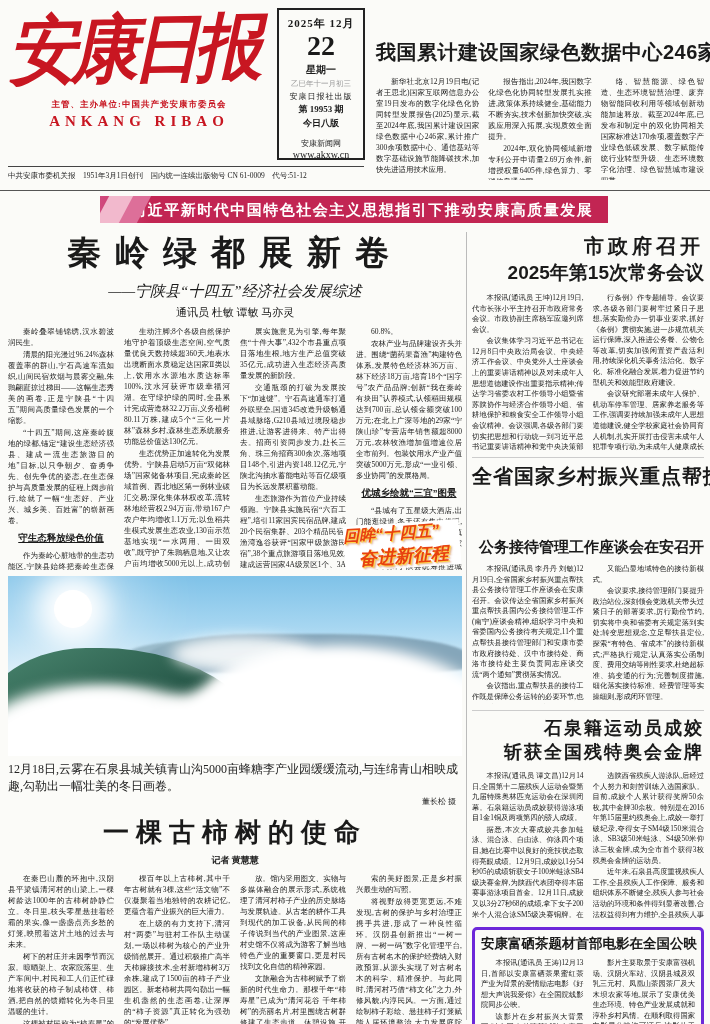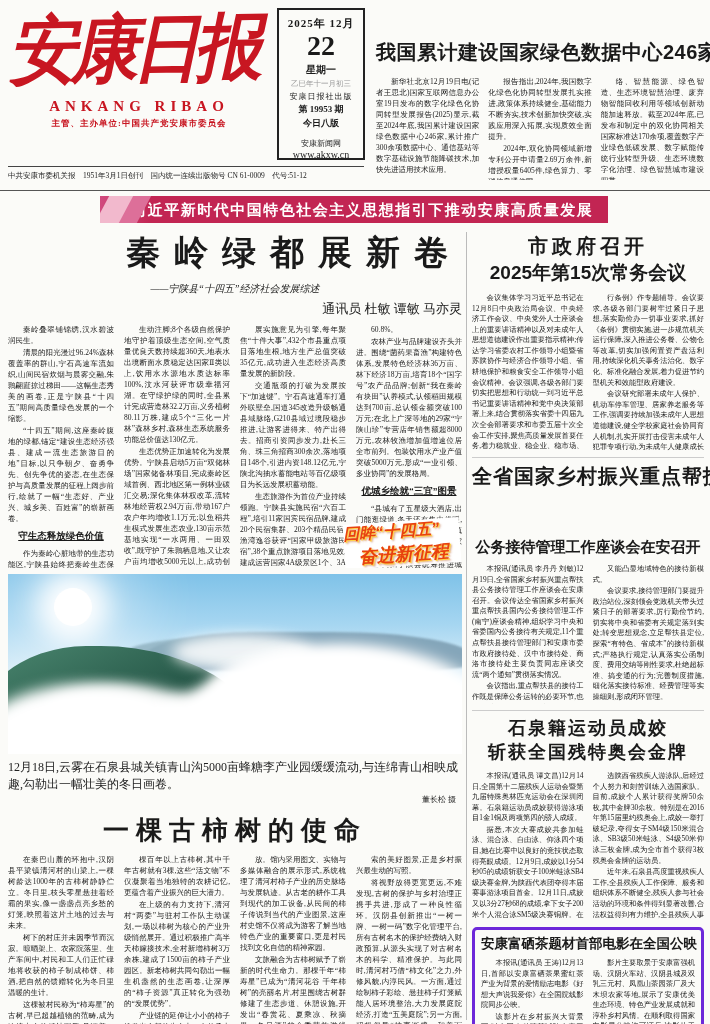--- a/index.html
+++ b/index.html
@@ -36,23 +36,23 @@
           color:#fff;font-weight:bold;font-size:15px;letter-spacing:1.5px;text-align:center;line-height:27px;overflow:hidden;white-space:nowrap;}
   .banner-deco1{position:absolute;left:2px;top:0;width:26px;height:27px;background:#f2b9cd;transform:skewX(-28deg);}
   .banner-deco2{position:absolute;left:26px;top:0;width:18px;height:27px;background:#dd6f99;transform:skewX(-28deg);}
 
   
   #left-region{position:absolute;left:8px;top:228px;width:454px;height:796px;}
   #right-region{position:absolute;left:472px;top:228px;width:232px;height:796px;}
   #vrule{position:absolute;left:466px;top:232px;height:788px;border-left:1px solid #bbb;}
 
   
-  #lead-headline{margin-top:2px;text-align:right;font-size:34px;font-weight:bold;letter-spacing:14px;white-space:nowrap;}
-  #lead-subtitle{margin-top:6px;text-align:center;font-size:10px;font-style:italic;}
-  #lead-byline{margin-top:4px;text-align:right;font-size:13px;}
+  #lead-headline{margin-top:2px;text-align:center;font-size:34px;font-weight:bold;letter-spacing:14px;white-space:nowrap;}
+  #lead-subtitle{margin-top:6px;text-align:center;font-size:15px;font-style:italic;}
+  #lead-byline{margin-top:4px;text-align:center;font-size:11px;}
   .cols4{display:flex;gap:10px;margin-top:6px;position:relative;}
   #lead-cols{height:244px;overflow:hidden;}
   .cols4 .col{flex:1;overflow:hidden;}
   .para{font-size:7.5px;line-height:1.47;text-align:justify;text-indent:2em;margin:0 0 1px 0;}
   .subhead{text-align:center;font-weight:bold;font-size:9.5px;margin:6px 0 5px 0;text-decoration:underline;}
   .blk > :empty{display:none;}
   #badge{position:absolute;right:2px;bottom:2px;width:116px;transform:rotate(-4deg);font-weight:bold;font-style:italic;
          color:#e8420e;text-shadow:1px 1px 0 #ffd34d,2px 2px 2px rgba(170,60,0,.45);background:#fff;}
   .badge-l1{font-size:16px;white-space:nowrap;}
   .badge-l2{font-size:18px;margin-left:14px;white-space:nowrap;}
@@ -82,21 +82,21 @@
   #photo-caption{margin-top:5px;font-size:12px;line-height:1.4;color:#222;}
   #photo-credit{text-align:right;font-size:8px;color:#222;margin-top:1px;padding-right:6px;}
 
   
   #tree-headline{margin-top:8px;text-align:center;font-size:26px;font-weight:bold;letter-spacing:7px;white-space:nowrap;}
   #tree-byline{margin-top:4px;text-align:center;font-size:9px;font-weight:bold;}
   #tree-cols{height:186px;overflow:hidden;}
 
   
   .r-art{padding-top:5px;}
-  .r-h1,.r-h2{text-align:center;font-weight:bold;white-space:nowrap;}
+  .r-h1,.r-h2{text-align:right;font-weight:bold;white-space:nowrap;}
   #gov .r-h1{font-size:20px;letter-spacing:4px;}
   #gov .r-h2{font-size:19px;letter-spacing:0;}
   #gov .cols2{height:158px;}
   #recep .r-h1{font-size:20px;letter-spacing:1px;}
   #recep .r-h2{font-size:15px;letter-spacing:0;margin-top:48px;}
   #recep .cols2{height:140px;}
   #athlete .r-h1,#athlete .r-h2{font-size:18px;letter-spacing:2px;}
   #athlete .cols2{height:148px;}
   .cols2{display:flex;gap:9px;margin-top:7px;overflow:hidden;}
   .cols2 .col{flex:1;overflow:hidden;}
@@ -107,22 +107,22 @@
   .r-para{font-size:7.3px;line-height:1.45;text-align:justify;text-indent:2em;margin:0 0 1px 0;}
 </style>
 </head>
 <body>
 
 <div id="page">
 
   <div id="header">
     <div id="masthead">
       <div id="mast-title">安康日报</div>
+      <div id="mast-org">主管、主办单位:中国共产党安康市委员会</div>
       <div id="mast-pinyin">ANKANG RIBAO</div>
-      <div id="mast-org">主管、主办单位:中国共产党安康市委员会</div>
     </div>
     <div id="mast-info">中共安康市委机关报　1951年3月1日创刊　国内统一连续出版物号 CN 61-0009　代号:51-12</div>
 
     <div id="datebox">
       <div class="db-month">2025年 12月</div>
       <div class="db-day">22</div>
       <div class="db-week">星期一</div>
       <div class="db-lunar">乙巳年十一月初三</div>
       <div class="db-pub">安康日报社出版</div>
       <div class="db-issue">第 19953 期</div>
@@ -323,20 +323,21 @@
       <div class="cloud c5"></div>
       <div class="cloud c1"></div>
       <div class="cloud c2"></div>
       <div class="cloud c7"></div>
       <div class="cloud c3"></div>
     </div>
     <div id="photo-caption">12月18日,云雾在石泉县城关镇青山沟5000亩蜂糖李产业园缓缓流动,与连绵青山相映成趣,勾勒出一幅壮美的冬日画卷。</div>
     <div id="photo-credit">董长松 摄</div>
 
     <div id="tree-headline" class="sans">一棵古柿树的使命</div>
+    <div id="tree-byline">记者 黄慧慧</div>
     <div id="tree-cols" class="cols4">
       <div style="display:contents">
         
       
           <div class="col">
             <div>
 
                 <div class="blk">
 
                   <p class="para">在秦巴山麓的环抱中,汉阴县平梁镇清河村的山梁上,一棵树龄达1000年的古柿树静静伫立。冬日里,枝头零星悬挂着经霜的果实,像一盏盏点亮乡愁的灯笼,映照着这片土地的过去与未来。</p>
@@ -424,20 +425,23 @@
   <div id="right-region">
 
     <div id="gov" class="r-art">
       <div class="r-h1 sans">市政府召开</div>
       <div class="r-h2 sans">2025年第15次常务会议</div>
       <div class="cols2">
 
           <div class="col">
             <div>
 
+                <div class="blk">
+                  <p class="r-para">本报讯(通讯员 王坤)12月19日,代市长张小平主持召开市政府常务会议。市政协副主席杨军应邀列席会议。</p>
+                </div>
 
                 <div class="blk">
                   <p class="r-para">会议集体学习习近平总书记在12月8日中央政治局会议、中央经济工作会议、中央党外人士座谈会上的重要讲话精神以及对未成年人思想道德建设作出重要指示精神;传达学习省委农村工作领导小组暨省苏陕协作与经济合作领导小组、省耕地保护和粮食安全工作领导小组会议精神。会议强调,各级各部门要切实把思想和行动统一到习近平总书记重要讲话精神和党中央决策部署上来,结合贯彻落实省委十四届九次全会部署要求和市委五届十次全会工作安排,聚焦高质量发展首要任务,着力稳就业、稳企业、稳市场、稳预期,推动经济实现质的有效提升和量的合理增长,奋力完成全年经济社会发展目标任务,确保“十五五”实现良好开局。</p>
                 </div>
 
               </div>
           </div>
 
           <div class="col">
             <div>

